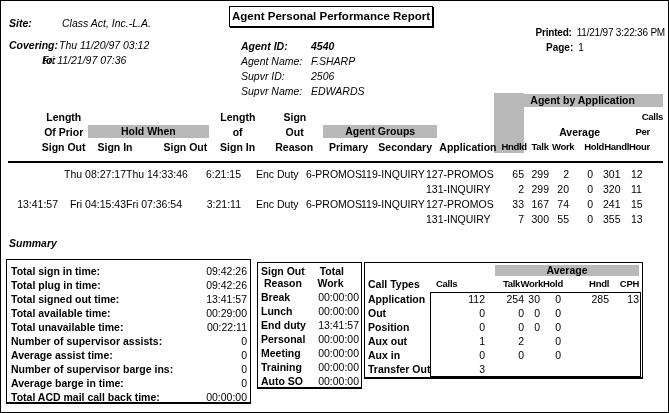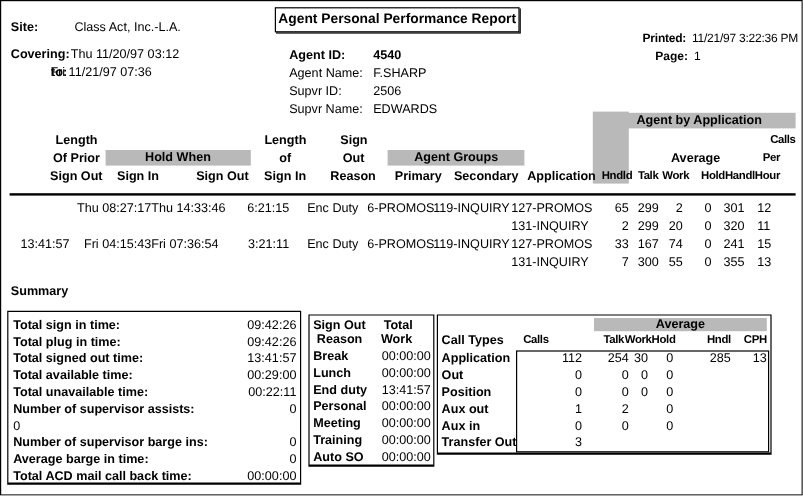--- a/index.html
+++ b/index.html
@@ -1,19 +1,19 @@
 <!DOCTYPE html>
 <html><head>
 <meta charset="utf-8">
 <style>
   * { box-sizing: border-box; margin: 0; padding: 0; }
   html,body { background:#e8e8e8; }
   body { font-family:"Liberation Sans", sans-serif; font-size:10.5px; color:#000; line-height:1.15; }
   .page { position:relative; width:669px; height:413px; background:#fff; border:1px solid #000; overflow:hidden; }
-  .abs { position:absolute; white-space:nowrap; }
+  .abs { position:absolute; white-space:nowrap;font-style:italic; }
   .b { font-weight:bold; }
 
   
   .title-box { position:absolute; left:228px; top:5px; width:204px; height:21px;
                border:1px solid #000; box-shadow:1px 1px 0 #000; text-align:center;
                line-height:19px; font-weight:bold; font-size:11.5px; white-space:nowrap; background:#fff; }
 
   .printed-row { position:absolute; right:3px; top:26px; display:flex; gap:5px; font-size:10px; letter-spacing:-0.2px; white-space:nowrap; }
   .page-row { position:absolute; left:545px; top:41px; display:flex; gap:5px; font-size:10px; white-space:nowrap; }
 
@@ -223,20 +223,21 @@
       </div>
     <div class="s-row">
         <span class="b">Total unavailable time:</span>
         <span>00:22:11</span>
       </div>
     <div class="s-row">
         <span class="b">Number of supervisor assists:</span>
         <span>0</span>
       </div>
     <div class="s-row">
+        <span class="b">Average assist time:</span>
         <span>0</span>
       </div>
     <div class="s-row">
         <span class="b">Number of supervisor barge ins:</span>
         <span>0</span>
       </div>
     <div class="s-row">
         <span class="b">Average barge in time:</span>
         <span>0</span>
       </div>

